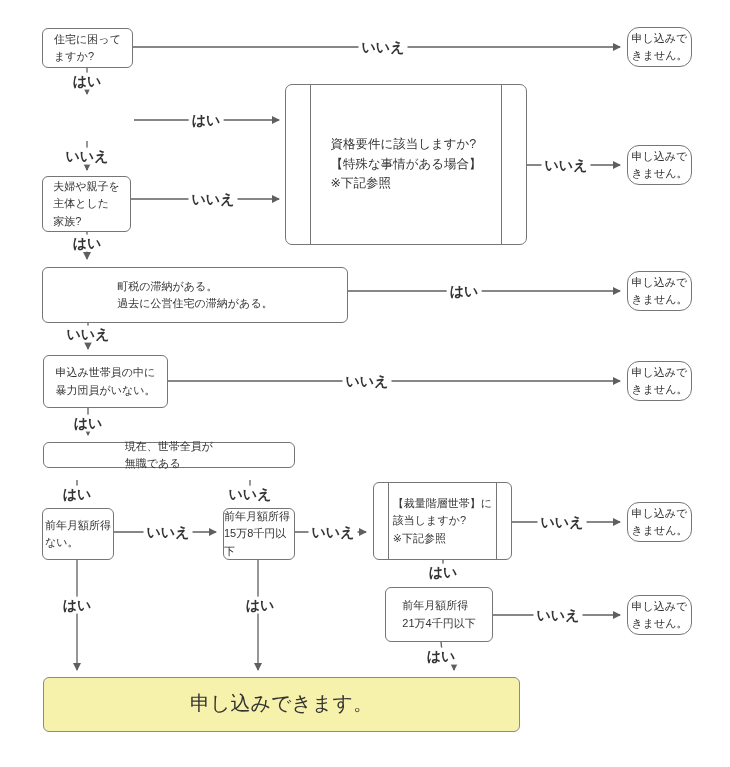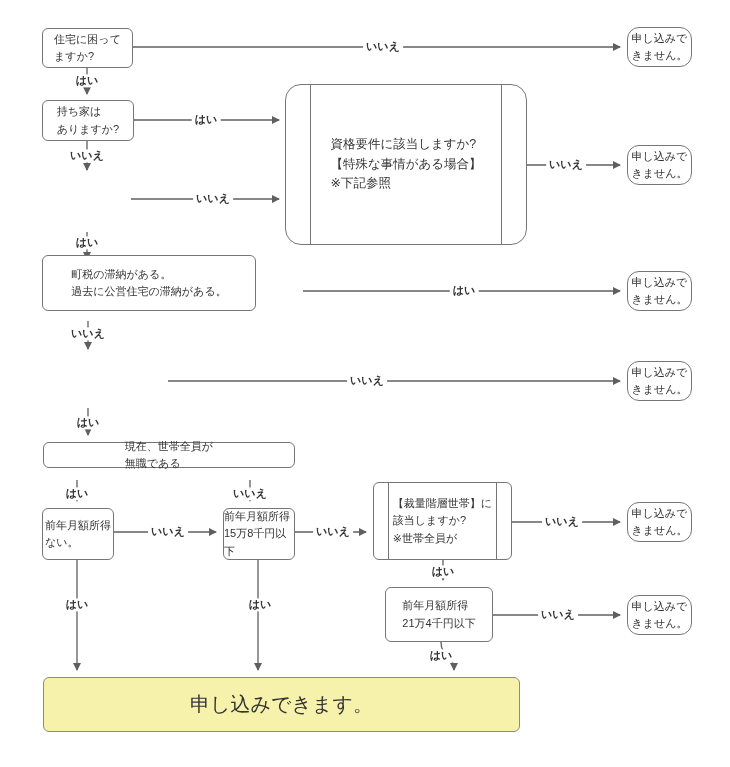--- a/index.html
+++ b/index.html
@@ -9,27 +9,27 @@
   }
   svg.edges{position:absolute;left:0;top:0;width:730px;height:767px;}
   path.edge{stroke:#5f5f5f;stroke-width:1.3;fill:none;}
   .node{
     position:absolute;box-sizing:border-box;background:#fff;
     border:1.4px solid #767676;border-radius:6px;
     display:flex;align-items:center;justify-content:center;
     text-align:left;font-size:11px;line-height:1.55;white-space:pre-line;
     color:#333;
   }
-  .node.big{font-size:12.5px;border-radius:16px;}
+  .node.big{font-size:12.5px;border-radius:7px;}
   .node.ng{border-radius:12px;}
-  .node.ok{background:#F7F2AB;font-size:20px;border-radius:6px;border-color:#8a8a8a;}
+  .node.ok{background:#F7F2AB;font-size:20px;border-radius:6px;border-color:#8a8a8a;font-family:Liberation Mono, monospace;}
   .rail{position:absolute;top:0;bottom:0;width:0;border-left:1.4px solid #767676;}
   .elabel{
     position:absolute;transform:translate(-50%,-50%);
-    background:#fff;padding:0 3px;font-size:11px;font-weight:bold;color:#333;
+    background:#fff;padding:0 3px;font-size:14px;font-weight:bold;color:#333;
     white-space:nowrap;line-height:1.2;
   }
 </style>
 </head>
 <body>
 
 <div id="canvas">
 
   <svg class="edges" viewBox="0 0 730 767">
     <defs>
@@ -56,51 +56,54 @@
     <path class="edge" d="M443,560 V580" marker-end="url(#arrow)"></path>
     <path class="edge" d="M493,615 H620" marker-end="url(#arrow)"></path>
     <path class="edge" d="M77,560 V670" marker-end="url(#arrow)"></path>
     <path class="edge" d="M258,560 V670" marker-end="url(#arrow)"></path>
     <path class="edge" d="M441,642 C441,658 454,654 454,670" marker-end="url(#arrow)"></path>
   </svg>
 
   <div class="node" style="left:42px;top:28px;width:91px;height:40px">住宅に困って
 ますか?</div>
 
-  <div class="node" style="left:42px;top:100px;width:92px;height:41px">持ち家は
-ありますか?</div>
 
+  <div class="node" style="left:42px;top:176px;width:89px;height:56px">夫婦や親子を
+主体とした
+家族?</div>
 
   <div class="node big" style="left:285px;top:84px;width:242px;height:161px">
     <div class="rail" style="left:24px"></div>
     <div class="rail" style="right:24px"></div>
     <span>資格要件に該当しますか?
 【特殊な事情がある場合】
 ※下記参照</span>
   </div>
 
-  <div class="node" style="left:42px;top:255px;width:214px;height:56px">町税の滞納がある。
+  <div class="node" style="left:42px;top:267px;width:306px;height:56px">町税の滞納がある。
 過去に公営住宅の滞納がある。</div>
 
+  <div class="node" style="left:43px;top:355px;width:125px;height:53px">申込み世帯員の中に
+暴力団員がいない。</div>
 
   <div class="node" style="left:43px;top:442px;width:252px;height:26px">現在、世帯全員が
 無職である</div>
 
   <div class="node" style="left:42px;top:508px;width:72px;height:52px">前年月額所得
 ない。</div>
 
   <div class="node" style="left:223px;top:508px;width:72px;height:52px">前年月額所得
 15万8千円以下</div>
 
   <div class="node" style="left:373px;top:482px;width:139px;height:78px">
     <div class="rail" style="left:14px"></div>
     <div class="rail" style="right:14px"></div>
     <span>【裁量階層世帯】に
 該当しますか?
-※世帯全員が</span>
+※下記参照</span>
   </div>
 
   <div class="node" style="left:385px;top:587px;width:108px;height:55px">前年月額所得
 21万4千円以下</div>
 
   <div class="node ng" style="left:627px;top:27px;width:65px;height:40px">申し込みで
 きません。</div>
   <div class="node ng" style="left:627px;top:145px;width:65px;height:40px">申し込みで
 きません。</div>
   <div class="node ng" style="left:627px;top:271px;width:65px;height:40px">申し込みで

